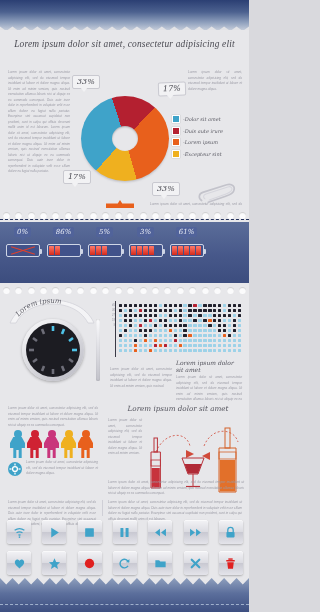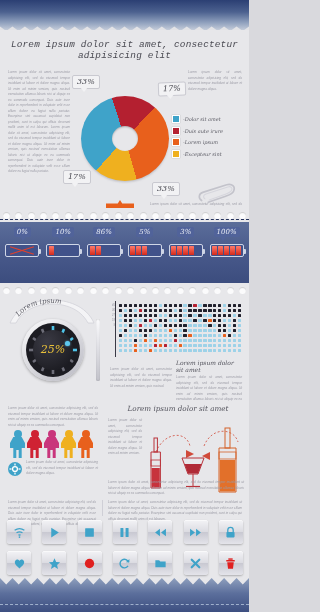--- a/index.html
+++ b/index.html
@@ -15,21 +15,21 @@
     background:linear-gradient(180deg,#2b3f73 0%,#4c618f 40%,#8fa0bd 75%,#c4ccda 100%); }
   .zig-bottom { position:absolute; left:0; top:21px; width:249px; height:10px;
     background:#e3e3e6;
     -webkit-mask-image:repeating-linear-gradient(90deg,#000 0 0);
     clip-path: polygon(0% 100%, 0% 55%, 2.5% 100%, 5% 55%, 7.5% 100%, 10% 55%, 12.5% 100%, 15% 55%, 17.5% 100%, 20% 55%, 22.5% 100%, 25% 55%, 27.5% 100%, 30% 55%, 32.5% 100%, 35% 55%, 37.5% 100%, 40% 55%, 42.5% 100%, 45% 55%, 47.5% 100%, 50% 55%, 52.5% 100%, 55% 55%, 57.5% 100%, 60% 55%, 62.5% 100%, 65% 55%, 67.5% 100%, 70% 55%, 72.5% 100%, 75% 55%, 77.5% 100%, 80% 55%, 82.5% 100%, 85% 55%, 87.5% 100%, 90% 55%, 92.5% 100%, 95% 55%, 97.5% 100%, 100% 55%, 100% 100%); }
 
   
   .paper { position:absolute; left:0; width:249px; background:#e7e7ea; }
   .sec1 { top:30px; height:178px; }
 
-  .title-main { text-align:center; font-family:Liberation Mono, monospace;
+  .title-main { text-align:center; font-family:Liberation Serif, serif;
     font-style:italic; font-size:9.4px; color:#4a4a52; padding-top:9px;
     letter-spacing:.2px; }
 
   .col-text { font-size:3.1px; line-height:1.78; color:#9a9aa4;
     font-style:italic; text-align:justify; }
 
   .left-col { position:absolute; left:8px; top:40px; width:62px; }
   .right-col { position:absolute; left:188px; top:40px; width:54px; }
   .bottomright-col{ position:absolute; left:150px; top:172px; width:92px; }
 
@@ -271,26 +271,20 @@
       <div class="bat-cell">
         <div class="bat-bub">0%</div>
         <div class="bat">
           <svg class="xcross" viewBox="0 0 34 13">
             <line x1="3" y1="2" x2="31" y2="11" stroke="#e0412c" stroke-width="1.4"></line>
             <line x1="31" y1="2" x2="3" y2="11" stroke="#e0412c" stroke-width="1.4"></line>
           </svg>
         </div>
       </div>
 
-      <div class="bat-cell">
-        <div class="bat-bub">10%</div>
-        <div class="bat">
-          <i class="seg" style="left:1.6px"></i>
-        </div>
-      </div>
 
       <div class="bat-cell">
         <div class="bat-bub">86%</div>
         <div class="bat">
           <i class="seg" style="left:1.6px"></i>
             <i class="seg" style="left:7.6px"></i>
         </div>
       </div>
 
       <div class="bat-cell">
@@ -306,21 +300,21 @@
         <div class="bat-bub">3%</div>
         <div class="bat">
           <i class="seg" style="left:1.6px"></i>
             <i class="seg" style="left:7.6px"></i>
             <i class="seg" style="left:13.6px"></i>
             <i class="seg" style="left:19.6px"></i>
         </div>
       </div>
 
       <div class="bat-cell">
-        <div class="bat-bub">100%</div>
+        <div class="bat-bub">61%</div>
         <div class="bat">
           <i class="seg" style="left:1.6px"></i>
             <i class="seg" style="left:7.6px"></i>
             <i class="seg" style="left:13.6px"></i>
             <i class="seg" style="left:19.6px"></i>
             <i class="seg" style="left:25.6px"></i>
         </div>
       </div>
 
     </div>
@@ -377,24 +371,20 @@
             <line x1="47" y1="39" x2="43" y2="36" stroke="#6d6d78"></line>
             <line x1="38" y1="48" x2="36" y2="43" stroke="#6d6d78"></line>
             <line x1="27" y1="51" x2="27" y2="46" stroke="#6d6d78"></line>
             <line x1="16" y1="48" x2="18" y2="43" stroke="#6d6d78"></line>
             <line x1="7" y1="39" x2="11" y2="36" stroke="#6d6d78"></line>
             <line x1="3" y1="27" x2="8" y2="27" stroke="#6d6d78"></line>
             <line x1="7" y1="15" x2="11" y2="18" stroke="#6d6d78"></line>
             <line x1="16" y1="6" x2="18" y2="11" stroke="#6d6d78"></line>
           </g>
         </svg>
-      </div>
-      <div class="gauge-face">
-        <div class="gauge-val">25%</div>
-        <div class="gauge-knob"></div>
       </div>
     </div>
 
     <div class="slider-v"></div>
     <div class="vdiv"></div>
 
     <div class="mx-ylabels">
       <div class="mx-yl">45</div>
       <div class="mx-yl">36</div>
       <div class="mx-yl">27</div>

